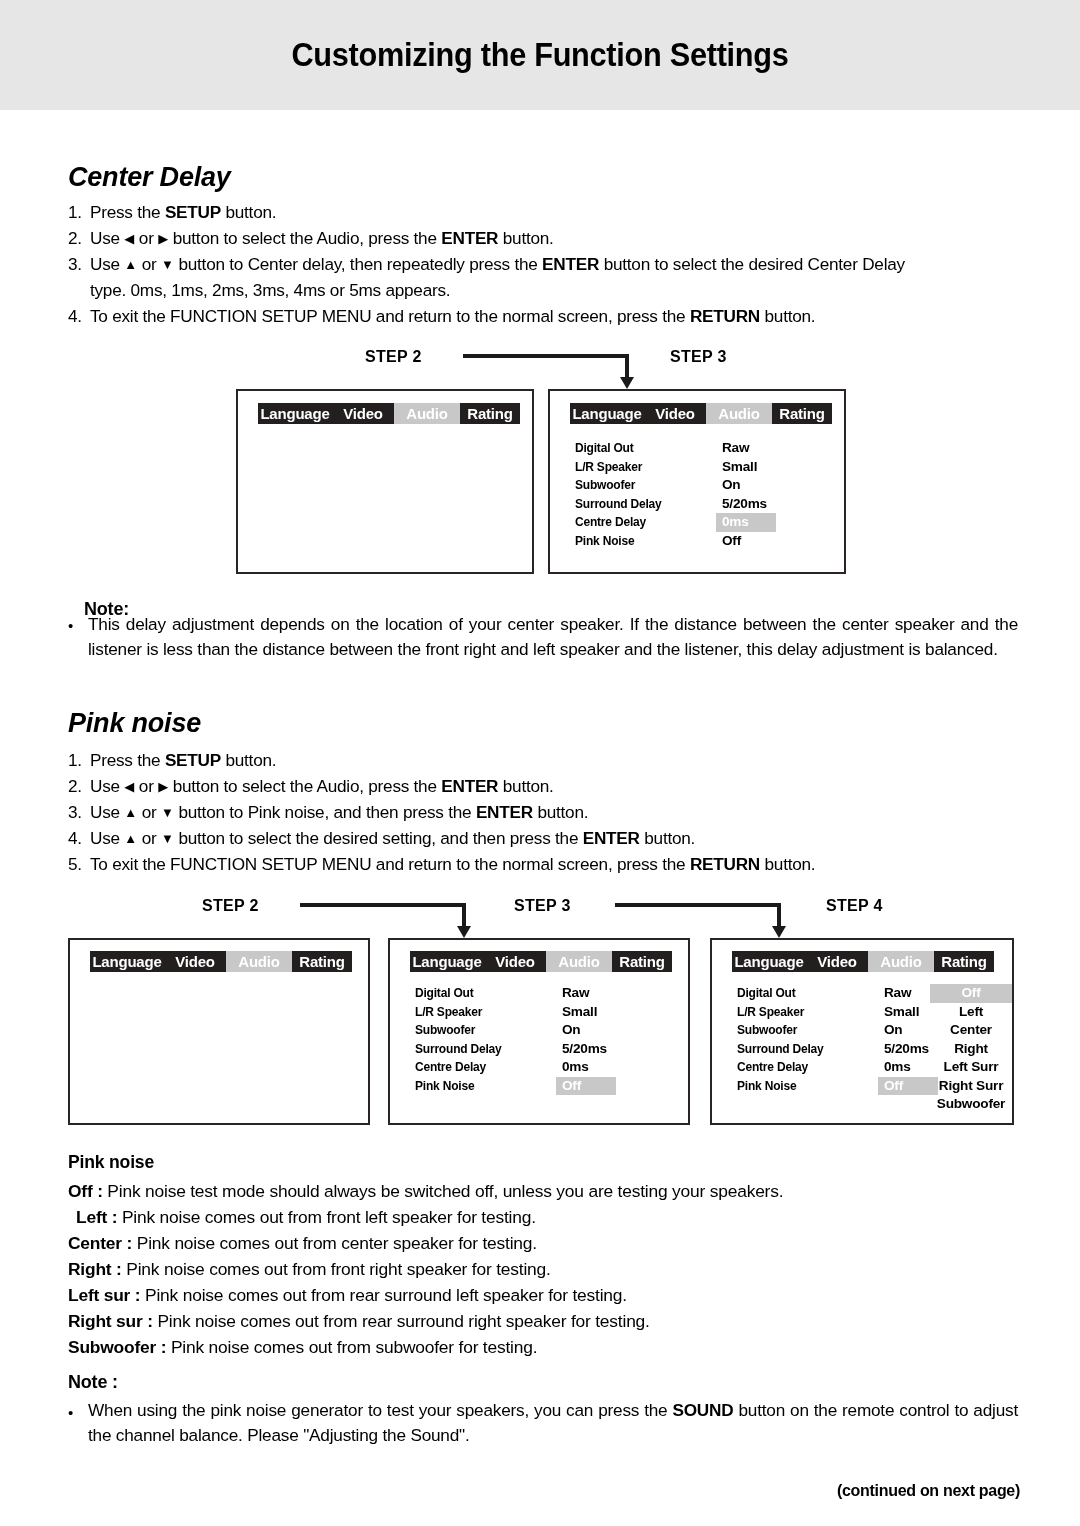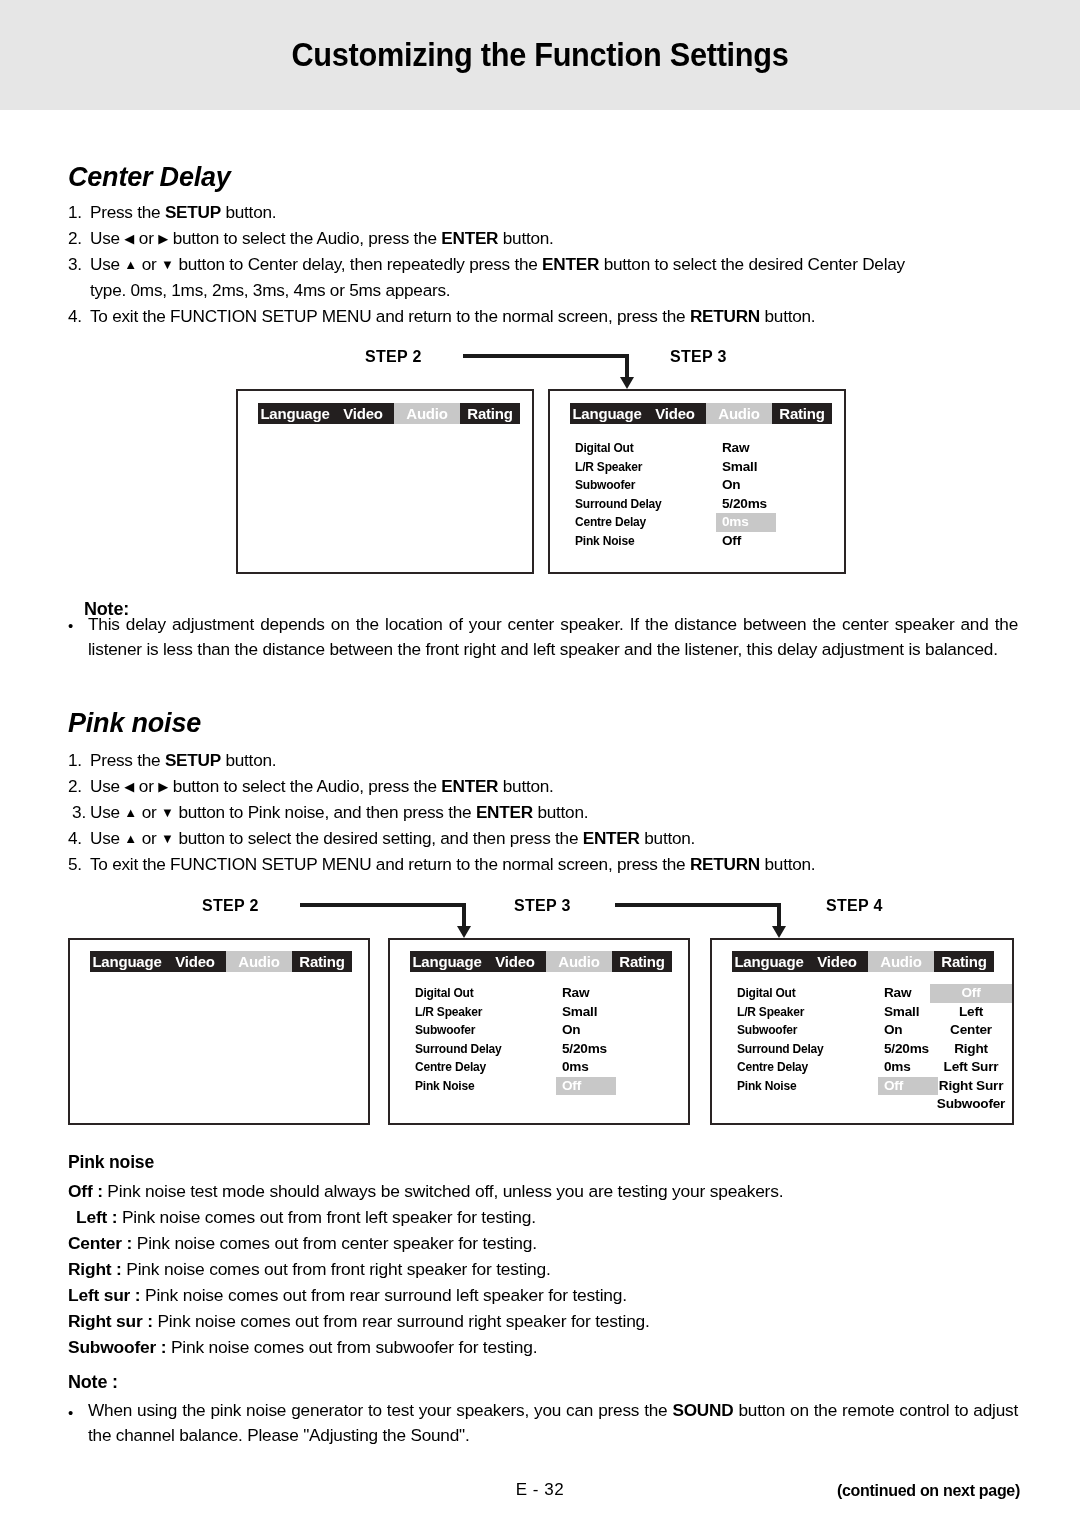--- a/index.html
+++ b/index.html
@@ -270,21 +270,21 @@
 
   <div class="note-head" style="left:68px; top:599px;margin-left:16px;">Note:</div>
   <div class="note-bullet" style="left:68px; top:617px;">•</div>
   <div class="note-body" style="left:88px; top:612px; width:930px;">This delay adjustment depends on the location of your center speaker. If the distance between the center speaker and the listener is less than the distance between the front right and left speaker and the listener, this delay adjustment is balanced.</div>
 
   <div class="sect-title" style="left:68px; top:708px;">Pink noise</div>
 
   <div id="pn-steps">
       <div class="step-line" style="left: 68px; top: 748px;"><span class="num">1.</span>Press the <b>SETUP</b> button.</div>
       <div class="step-line" style="left: 68px; top: 774px;"><span class="num">2.</span>Use <span class="arrow-g">◀</span> or <span class="arrow-g">▶</span> button to select the Audio, press the <b>ENTER</b> button.</div>
-      <div class="step-line" style="left: 68px; top: 800px; text-align: center;"><span class="num">3.</span>Use <span class="arrow-g">▲</span> or <span class="arrow-g">▼</span> button to Pink noise, and then press the <b>ENTER</b> button.</div>
+      <div class="step-line" style="left: 68px; top: 800px;"><span class="num">3.</span>Use <span class="arrow-g">▲</span> or <span class="arrow-g">▼</span> button to Pink noise, and then press the <b>ENTER</b> button.</div>
       <div class="step-line" style="left: 68px; top: 826px;"><span class="num">4.</span>Use <span class="arrow-g">▲</span> or <span class="arrow-g">▼</span> button to select the desired setting, and then press the <b>ENTER</b> button.</div>
       <div class="step-line" style="left: 68px; top: 852px;"><span class="num">5.</span>To exit the FUNCTION SETUP MENU and return to the normal screen, press the <b>RETURN</b> button.</div>
     </div>
 
   <div>
     <div class="step-label" style="left:202px; top:897px;">STEP 2</div>
     <div class="step-label" style="left:514px; top:897px;">STEP 3</div>
     <div class="step-label" style="left:826px; top:897px;">STEP 4</div>
 
     <div class="connector-h" style="left:300px; top:903px; width:166px;"></div>
@@ -372,16 +372,15 @@
       <div class="pink-def" style="left: 68px; top: 1256px;"><b>Right :</b><span> Pink noise comes out from front right speaker for testing.</span></div>
       <div class="pink-def" style="left: 68px; top: 1282px;"><b>Left sur :</b><span>  Pink noise comes out from rear surround left speaker for testing.</span></div>
       <div class="pink-def" style="left: 68px; top: 1308px;"><b>Right sur :</b><span> Pink noise comes out from rear surround right speaker for testing.</span></div>
       <div class="pink-def" style="left: 68px; top: 1334px;"><b>Subwoofer :</b><span> Pink noise comes out from subwoofer for testing.</span></div>
     </div>
 
   <div class="note-head" style="left:68px; top:1372px;">Note :</div>
   <div class="note-bullet" style="left:68px; top:1404px;">•</div>
   <div class="note-body" style="left:88px; top:1398px; width:930px;" id="note2-body">When using the pink noise generator to test your speakers, you can press the <b>SOUND</b> button on the remote control to adjust the channel balance. Please "Adjusting the Sound".</div>
 
-  <div class="footer-page" style="left:0px; top:1480px; width:1080px; text-align:center;">E - 32</div>
   <div class="footer-cont" style="right:60px; top:1482px;">(continued on next page)</div>
 
 </div>
 
 </body></html>

